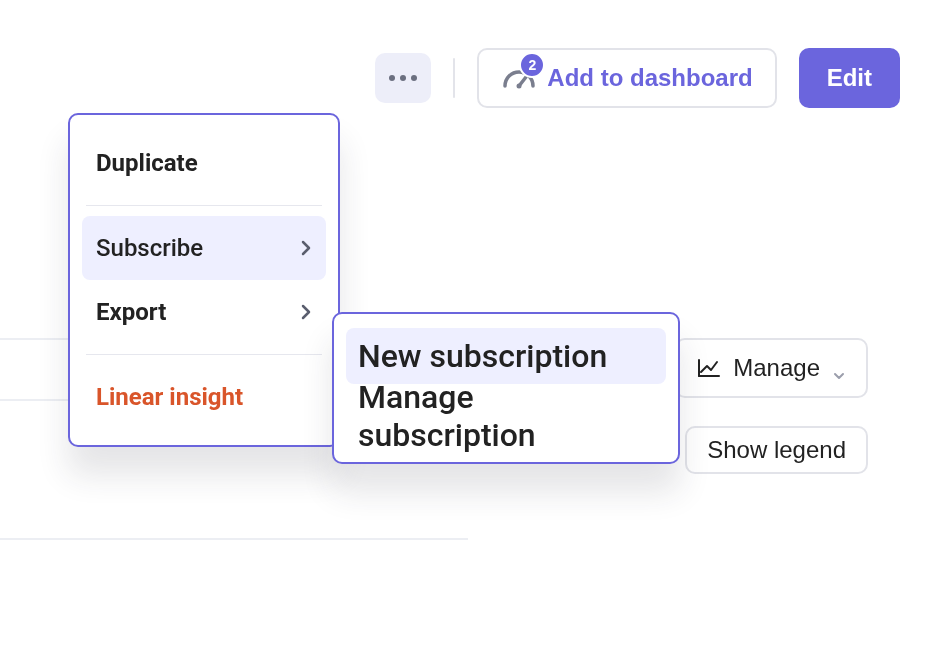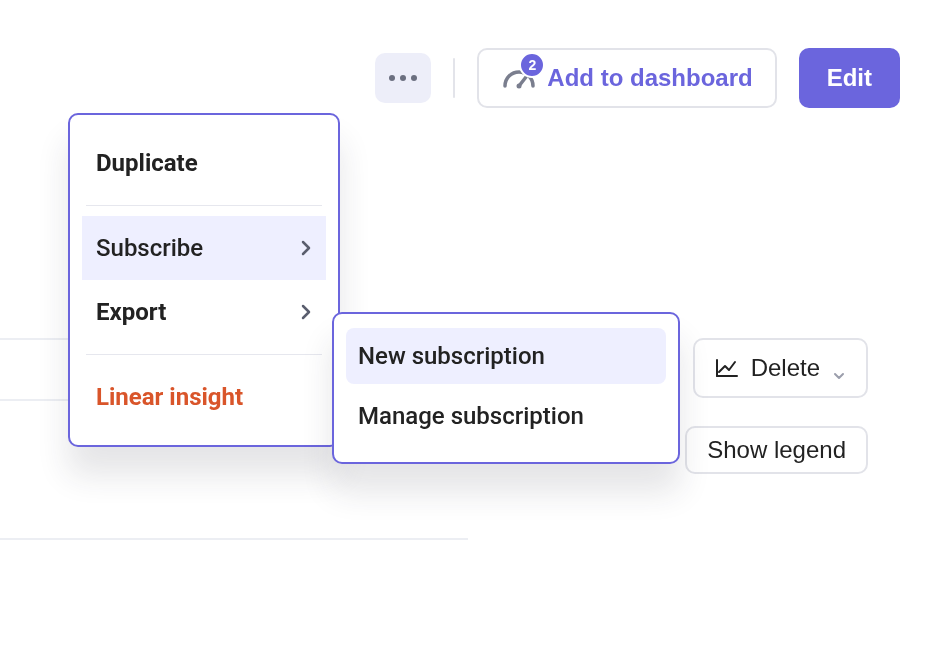--- a/index.html
+++ b/index.html
@@ -165,21 +165,21 @@
     cursor: pointer;
   }
   .menu-item.danger { color: #d9552a; }
   .menu-sep {
     height: 1px;
     background: #e6e7ee;
     margin: 10px 16px;
   }
   .subscribe-row {
     background: #eeefff;
-    border-radius: 0;
+    border-radius: 8px;
     margin: 0 12px;
     padding: 0 14px;
     height: 64px;
     display: flex;
     align-items: center;
     justify-content: space-between;
     font-size: 24px;
     font-weight: 500;
     color: #222;
     cursor: pointer;
@@ -199,21 +199,21 @@
     border-radius: 10px;
     box-shadow: 0 28px 32px rgba(40,40,60,0.12);
     padding: 14px 0;
     z-index: 30;
   }
   .submenu-item {
     display: flex;
     align-items: center;
     height: 64px;
     padding: 0 24px;
-    font-size: 24px;
+    font-size: 32px;
     font-weight: 500;
     color: #222;
     cursor: pointer;
   }
   .submenu-item.hovered {
     background: #eeefff;
     border-radius: 8px;
     margin: 0 12px;
     padding: 0 12px;
     height: 56px;
@@ -266,21 +266,21 @@
 
 <div class="bg-controls">
   <button class="linear-chip">
     <span class="line-chart-icon">
       <svg width="24" height="20" viewBox="0 0 24 20" fill="none">
         <path d="M2 18 L2 2" stroke="#222" stroke-width="2" stroke-linecap="round"></path>
         <path d="M2 18 L22 18" stroke="#222" stroke-width="2" stroke-linecap="round"></path>
         <path d="M4 14 L10 8 L14 12 L20 4" stroke="#222" stroke-width="2" stroke-linecap="round" stroke-linejoin="round" fill="none"></path>
       </svg>
     </span>
-    <span>Delete</span>
+    <span>Manage</span>
     <span class="chev-down">
       <svg width="14" height="14" viewBox="0 0 14 14" fill="none">
         <path d="M3 5 L7 9 L11 5" stroke="#9b9eac" stroke-width="2" stroke-linecap="round" stroke-linejoin="round"></path>
       </svg>
     </span>
   </button>
   <button class="legend-chip">
     <span>Show legend</span>
   </button>
 </div>

